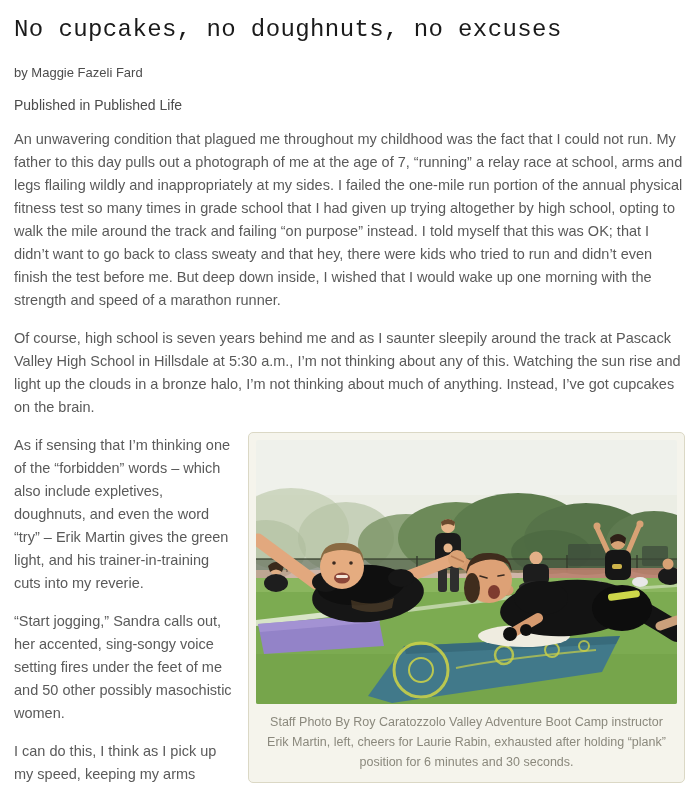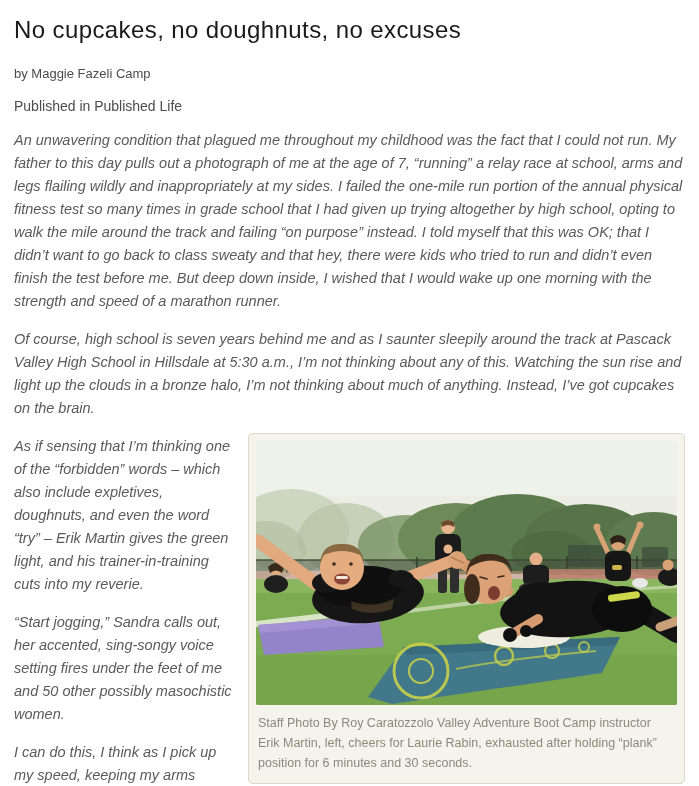--- a/index.html
+++ b/index.html
@@ -12,38 +12,37 @@
     color: #5a5a5a;
   }
   .article {
     padding: 16px 14px 0 14px;
   }
   h1.title {
     font-size: 24px;
     font-weight: 400;
     letter-spacing: 0.4px;
     color: #1a1a1a;
-    font-family: Liberation Sans, sans-serif;
+    font-family: Liberation Mono, monospace;
   }
   .byline {
     margin-top: 22px;
     font-size: 13px;
     color: #4c4c4c;
   }
   .published {
     margin-top: 17px;
     font-size: 14px;
     color: #4c4c4c;
   }
   p.body-para {
     margin-top: 15px;
     font-size: 14.5px;
     line-height: 23px;
     color: #5a5a5a;
-    font-style: italic;
   }
   figure.photo-frame {
     float: right;
     width: 437px;
     margin: 13px 0 6px 14px;
     background: #f5f4ec;
     border: 1px solid #dbd8c5;
     border-radius: 5px;
     padding: 7px 7px 8px 7px;
   }
@@ -52,32 +51,33 @@
     width: 421px;
     height: 264px;
     border-radius: 2px;
     overflow: hidden;
   }
   .photo svg { display: block; }
   figcaption.photo-caption {
     padding: 8px 2px 2px 2px;
     font-size: 12.5px;
     line-height: 20px;
+    text-align: center;
     color: #8b897d;
   }
   .clear { clear: both; }
 </style>
 </head>
 <body>
 
 <div class="article">
 
   <h1 class="title">No cupcakes, no doughnuts, no excuses</h1>
 
-  <div class="byline">by Maggie Fazeli Camp</div>
+  <div class="byline">by Maggie Fazeli Fard</div>
 
   <div class="published">Published in Published Life</div>
 
   <p class="body-para">An unwavering condition that plagued me throughout my childhood was the fact that I could not run. My father to this day pulls out a photograph of me at the age of 7, “running” a relay race at school, arms and legs flailing wildly and inappropriately at my sides. I failed the one-mile run portion of the annual physical fitness test so many times in grade school that I had given up trying altogether by high school, opting to walk the mile around the track and failing “on purpose” instead. I told myself that this was OK; that I didn’t want to go back to class sweaty and that hey, there were kids who tried to run and didn’t even finish the test before me. But deep down inside, I wished that I would wake up one morning with the strength and speed of a marathon runner.</p>
 
   <p class="body-para">Of course, high school is seven years behind me and as I saunter sleepily around the track at Pascack Valley High School in Hillsdale at 5:30 a.m., I’m not thinking about any of this. Watching the sun rise and light up the clouds in a bronze halo, I’m not thinking about much of anything. Instead, I’ve got cupcakes on the brain.</p>
 
   <figure class="photo-frame">
     <div class="photo">
 

